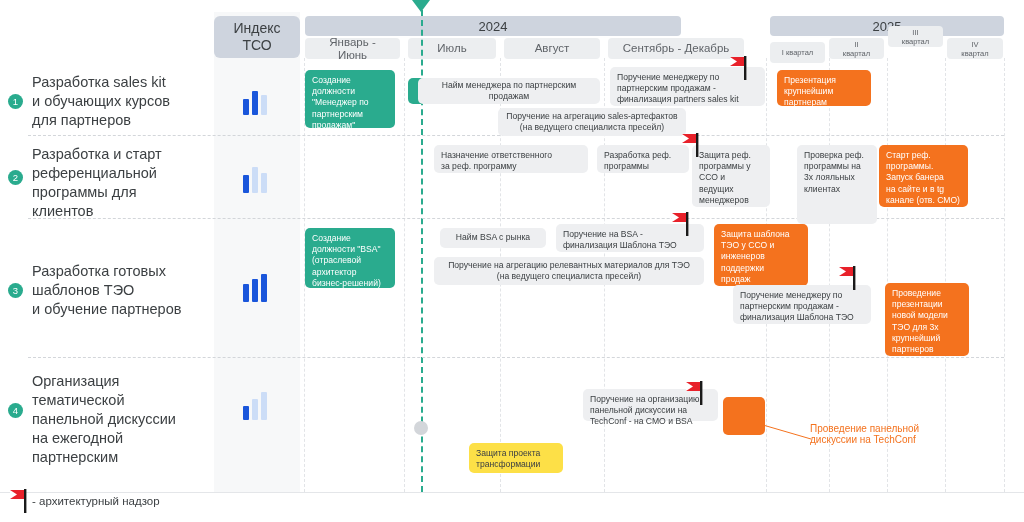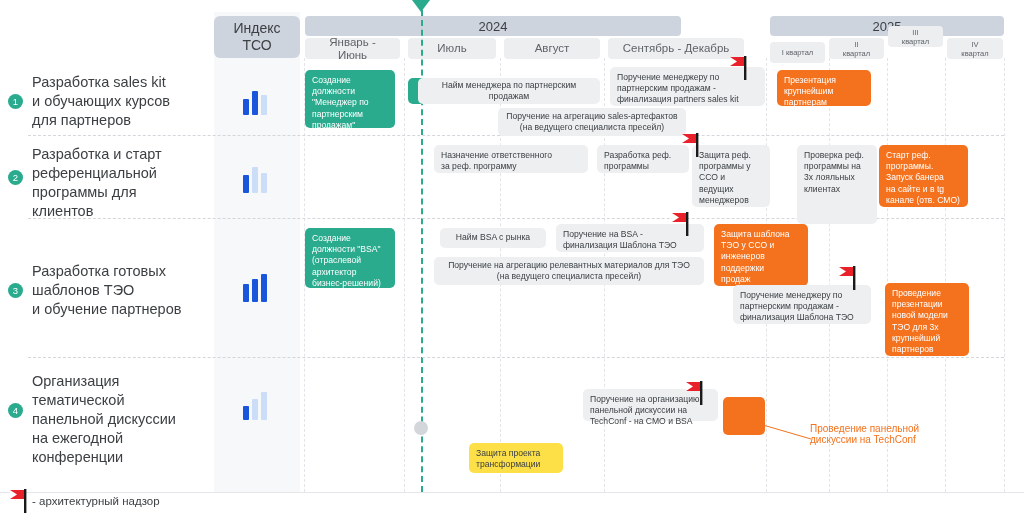--- a/index.html
+++ b/index.html
@@ -250,21 +250,21 @@
     <rect x="16" y="0" width="2.4" height="24" fill="#1a1a1a"></rect>
     <rect x="2" y="1" width="14" height="9" fill="#e8212a"></rect>
     <path d="M2 1 L9 5.5 L2 10 Z" fill="#ffffff"></path>
   </svg>
 
   <div class="abs stream-num" style="left:8px;top:403px;">4</div>
   <div class="abs stream-label" style="left:32px;top:372px;width:180px;white-space:pre-line;">Организация
 тематической
 панельной дискуссии
 на ежегодной
-конференции</div>
+партнерским</div>
   <div class="abs bars" style="left:243px;top:390px;">
     <div class="bar" style="height:14px;background:#1a56db;"></div>
     <div class="bar" style="height:21px;background:#ccddf7;"></div>
     <div class="bar" style="height:28px;background:#ccddf7;"></div>
   </div>
 
   <div class="abs box bluegrey" style="left:434px;top:443px;width:94px;height:30px;white-space:pre-line;">Защита проекта
 трансформации</div>
 
   <div class="abs box grey" style="left:583px;top:389px;width:135px;height:32px;white-space:pre-line;">Поручение на организацию

